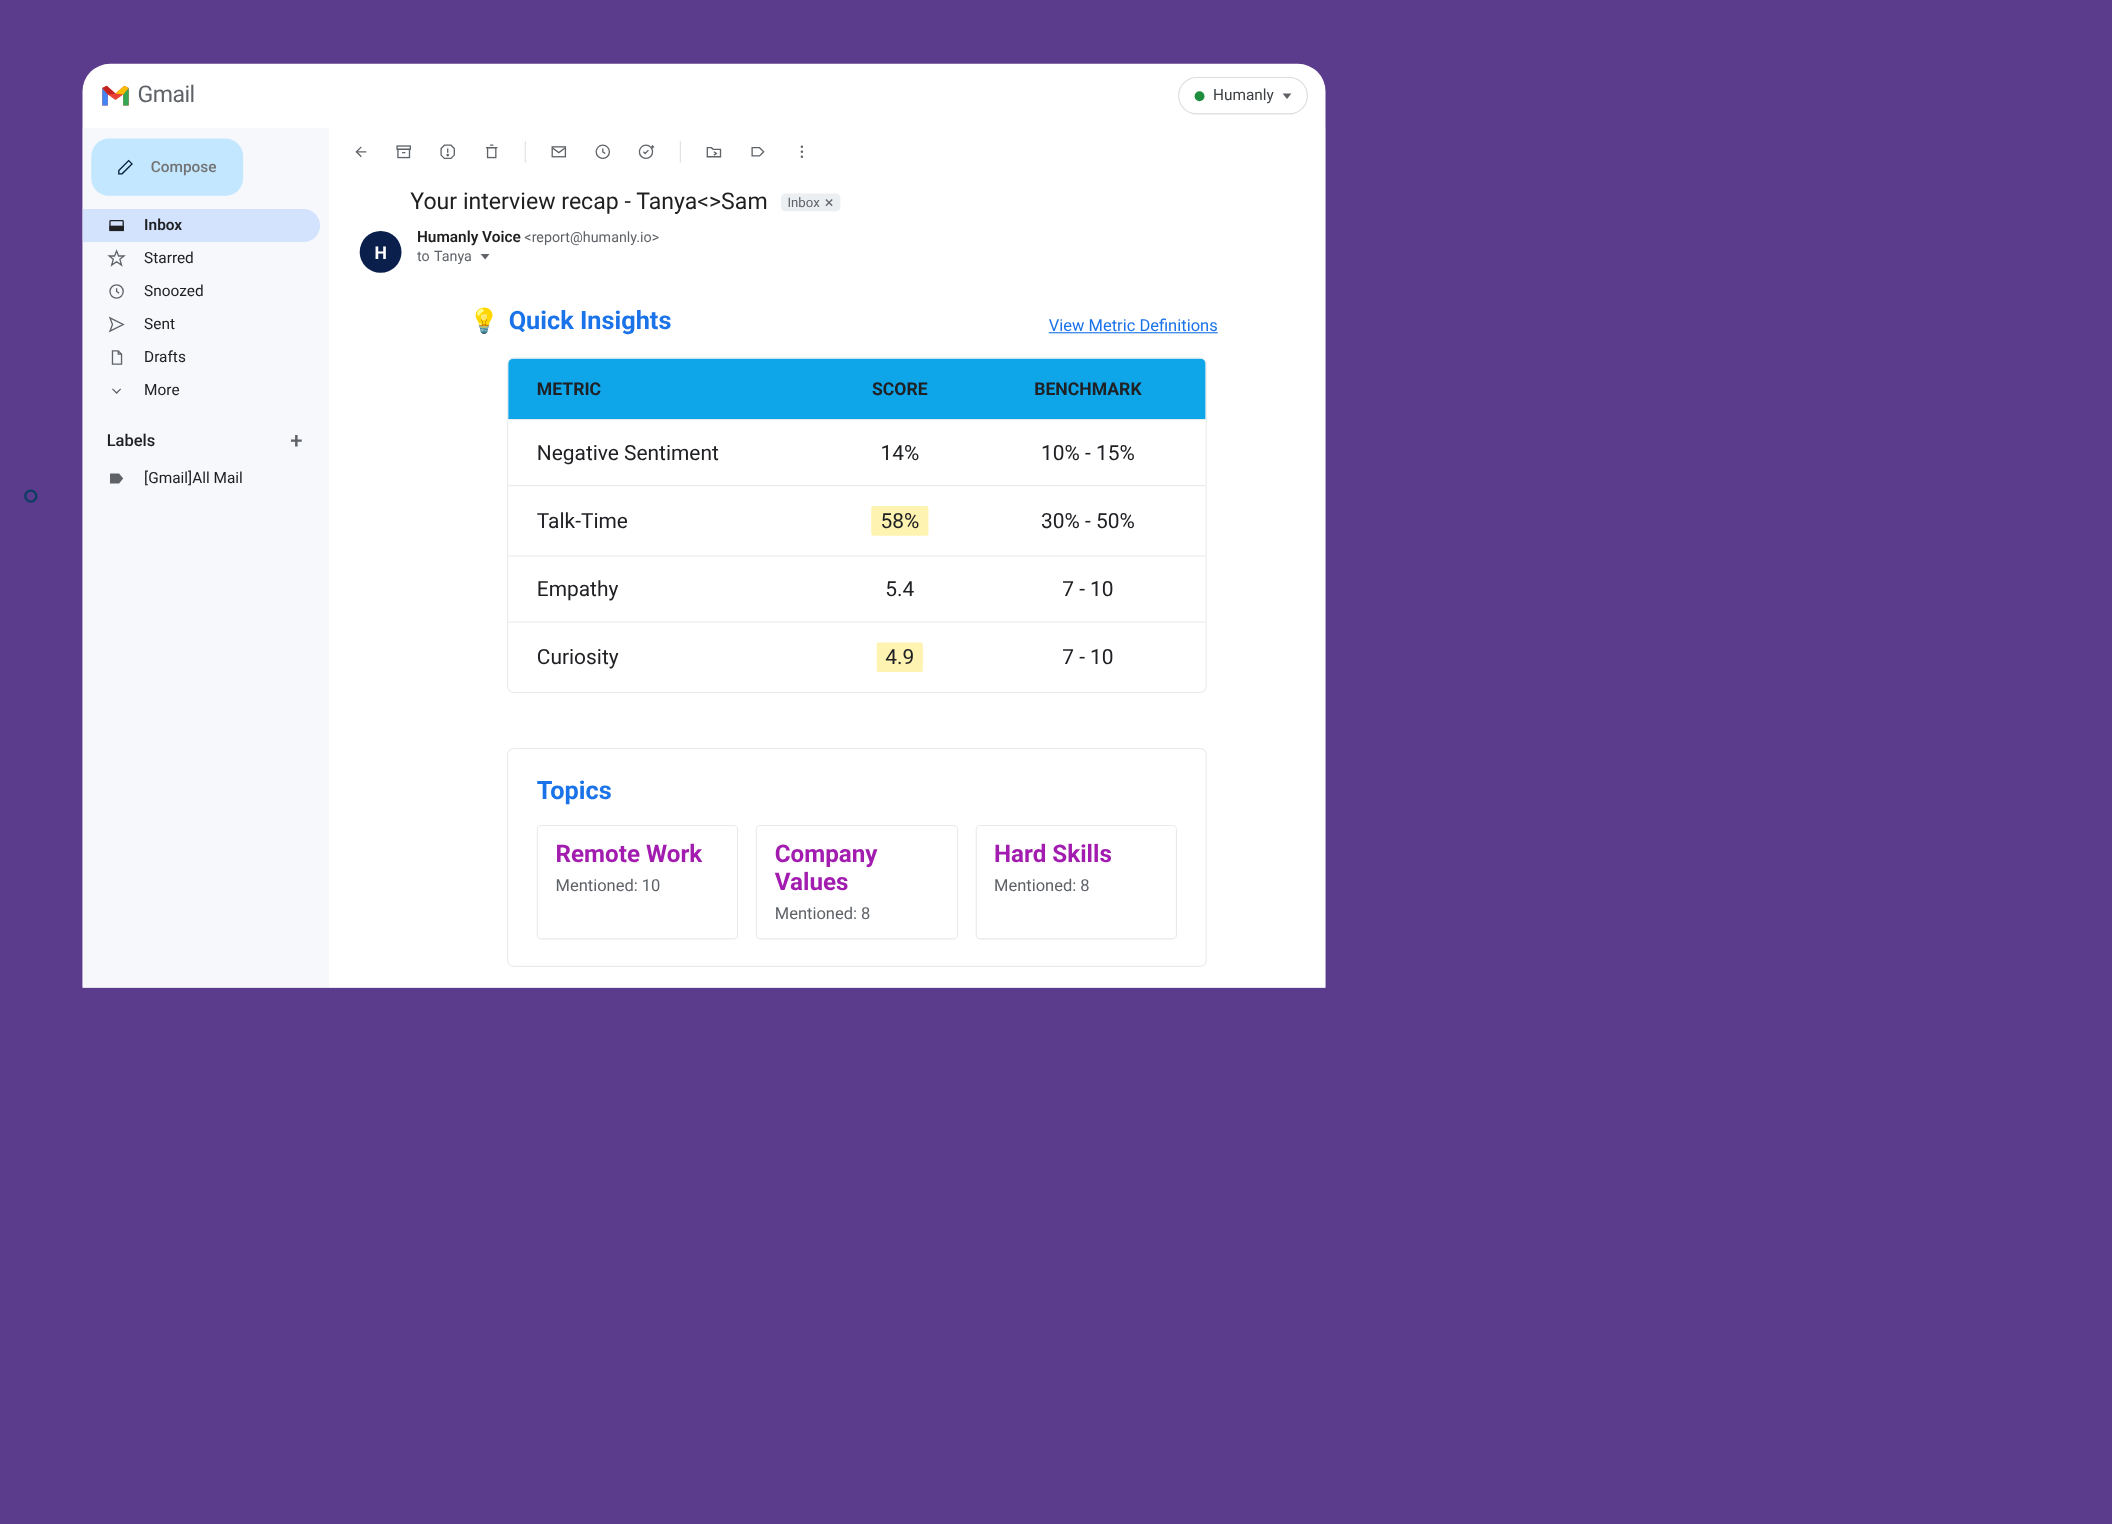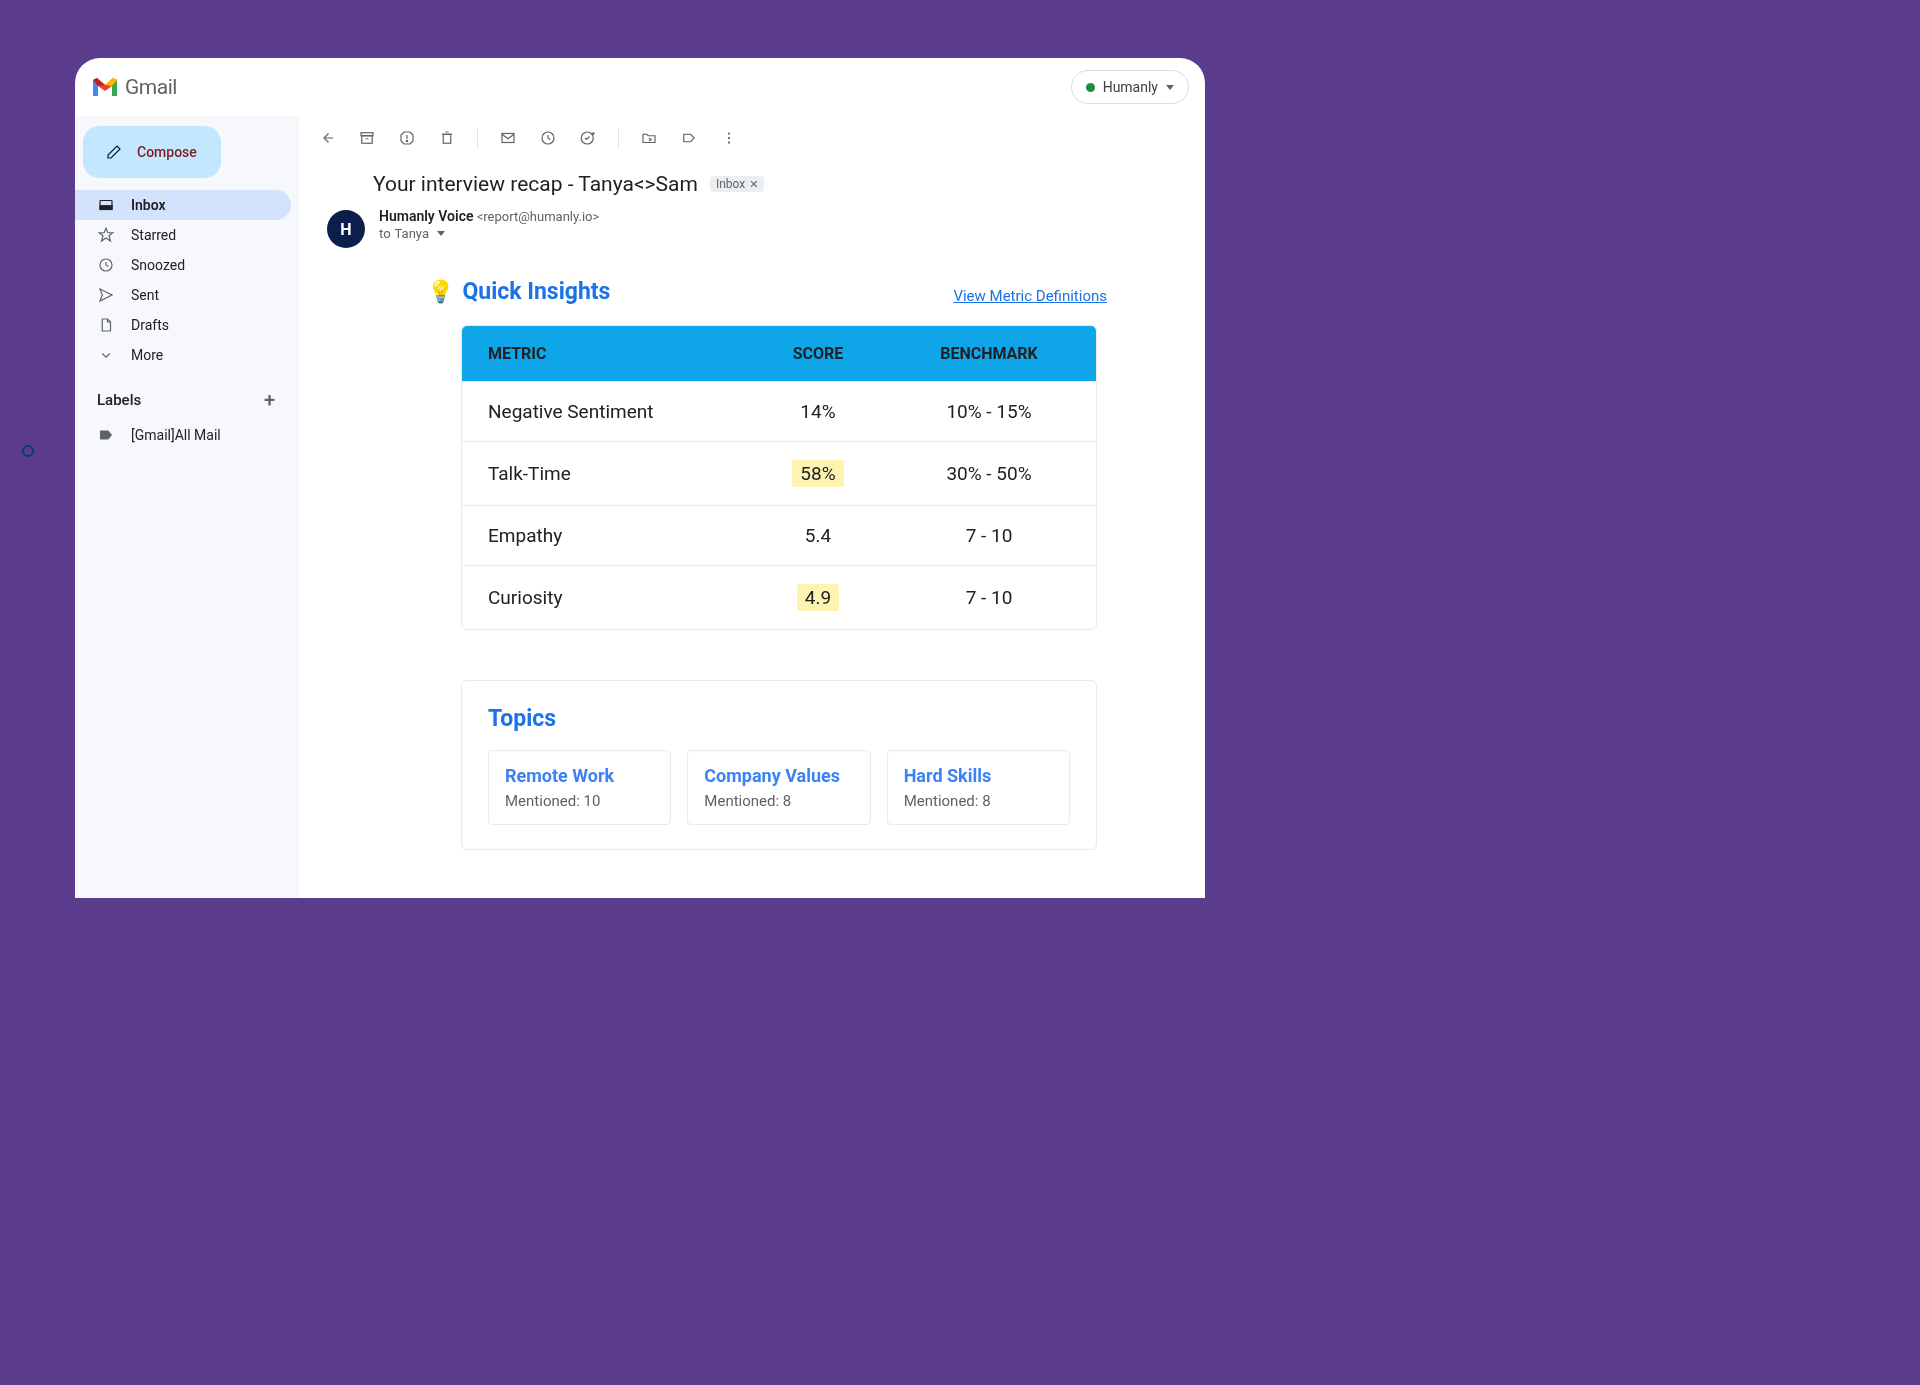--- a/index.html
+++ b/index.html
@@ -63,21 +63,21 @@
     .dot-green { width: 9px; height: 9px; background: #1e8e3e; border-radius: 50%; }
     .caret-down {
       width: 0; height: 0; border-left: 4px solid transparent;
       border-right: 4px solid transparent; border-top: 5px solid #5f6368;
     }
     .body-area { flex: 1; display: flex; overflow: hidden; }
     .sidebar { width: 224px; padding: 6px 8px 0 0; background: #f6f8fc; }
     .compose-btn {
       display: flex; align-items: center; gap: 14px; background: #c2e7ff;
       border-radius: 16px; height: 52px; padding: 16px 22px; margin: 4px 0 12px 8px;
-      width: 138px; font-size: 14px; font-weight: 500; color: #7f1d1d; cursor: pointer; text-align: center;
+      width: 138px; font-size: 14px; font-weight: 500; color: #737373; cursor: pointer; text-align: center;
     }
     .nav { list-style: none; }
     .nav li {
       display: flex; align-items: center; gap: 16px; height: 30px;
       padding: 0 12px 0 22px; border-radius: 0 16px 16px 0;
       font-size: 14px; color: #202124; cursor: pointer;
     }
     .nav li.active { background: #d3e3fd; font-weight: 600; }
     .nav-icon { width: 18px; display: flex; justify-content: center; }
     .labels-header {
@@ -119,21 +119,21 @@
     .mt-head { display: grid; grid-template-columns: 240px 180px 1fr; background: #0ea5e9; padding: 18px 26px; font-weight: 700; font-size: 16px; color: #202124; }
     .mt-head .c2, .mt-head .c3 { text-align: center; }
     .mt-row { display: grid; grid-template-columns: 240px 180px 1fr; padding: 18px 26px; border-top: 1px solid #e8eaed; font-size: 19px; color: #202124; align-items: center; }
     .mt-row .c1 { font-weight: 400; }
     .mt-row .c2, .mt-row .c3 { text-align: center; }
     .hl { background: #fef3b0; padding: 2px 8px; border-radius: 2px; display: inline-block; }
     .topics-section { margin-top: 50px; border: 1px solid #e8eaed; border-radius: 6px; padding: 24px 26px; width: 636px; margin-left: 34px; }
     .topics-title { font-size: 23px; font-weight: 700; color: #1a73e8; margin-bottom: 18px; }
     .topic-cards { display: flex; gap: 16px; }
     .topic-card { border: 1px solid #e8eaed; border-radius: 4px; padding: 14px 16px; flex: 1; }
-    .topic-name { font-size: 18px; font-weight: 700; color: #3b82f6; margin-bottom: 6px; }
+    .topic-name { font-size: 22px; font-weight: 700; color: #a21caf; margin-bottom: 6px; }
     .topic-mention { font-size: 15px; color: #5f6368; }
     .icon-svg { width: 18px; height: 18px; stroke: #5f6368; stroke-width: 1.6; fill: none; }
     .side-dot { position: absolute; left: -20px; top: 420px; width: 12px; height: 12px; border: 2px solid #0a3d62; border-radius: 50%; background: #5b3b8c; }
   </style>
 </head>
 <body>
 
 <div class="frame">
   <div class="side-dot"></div>
   <div class="window">

